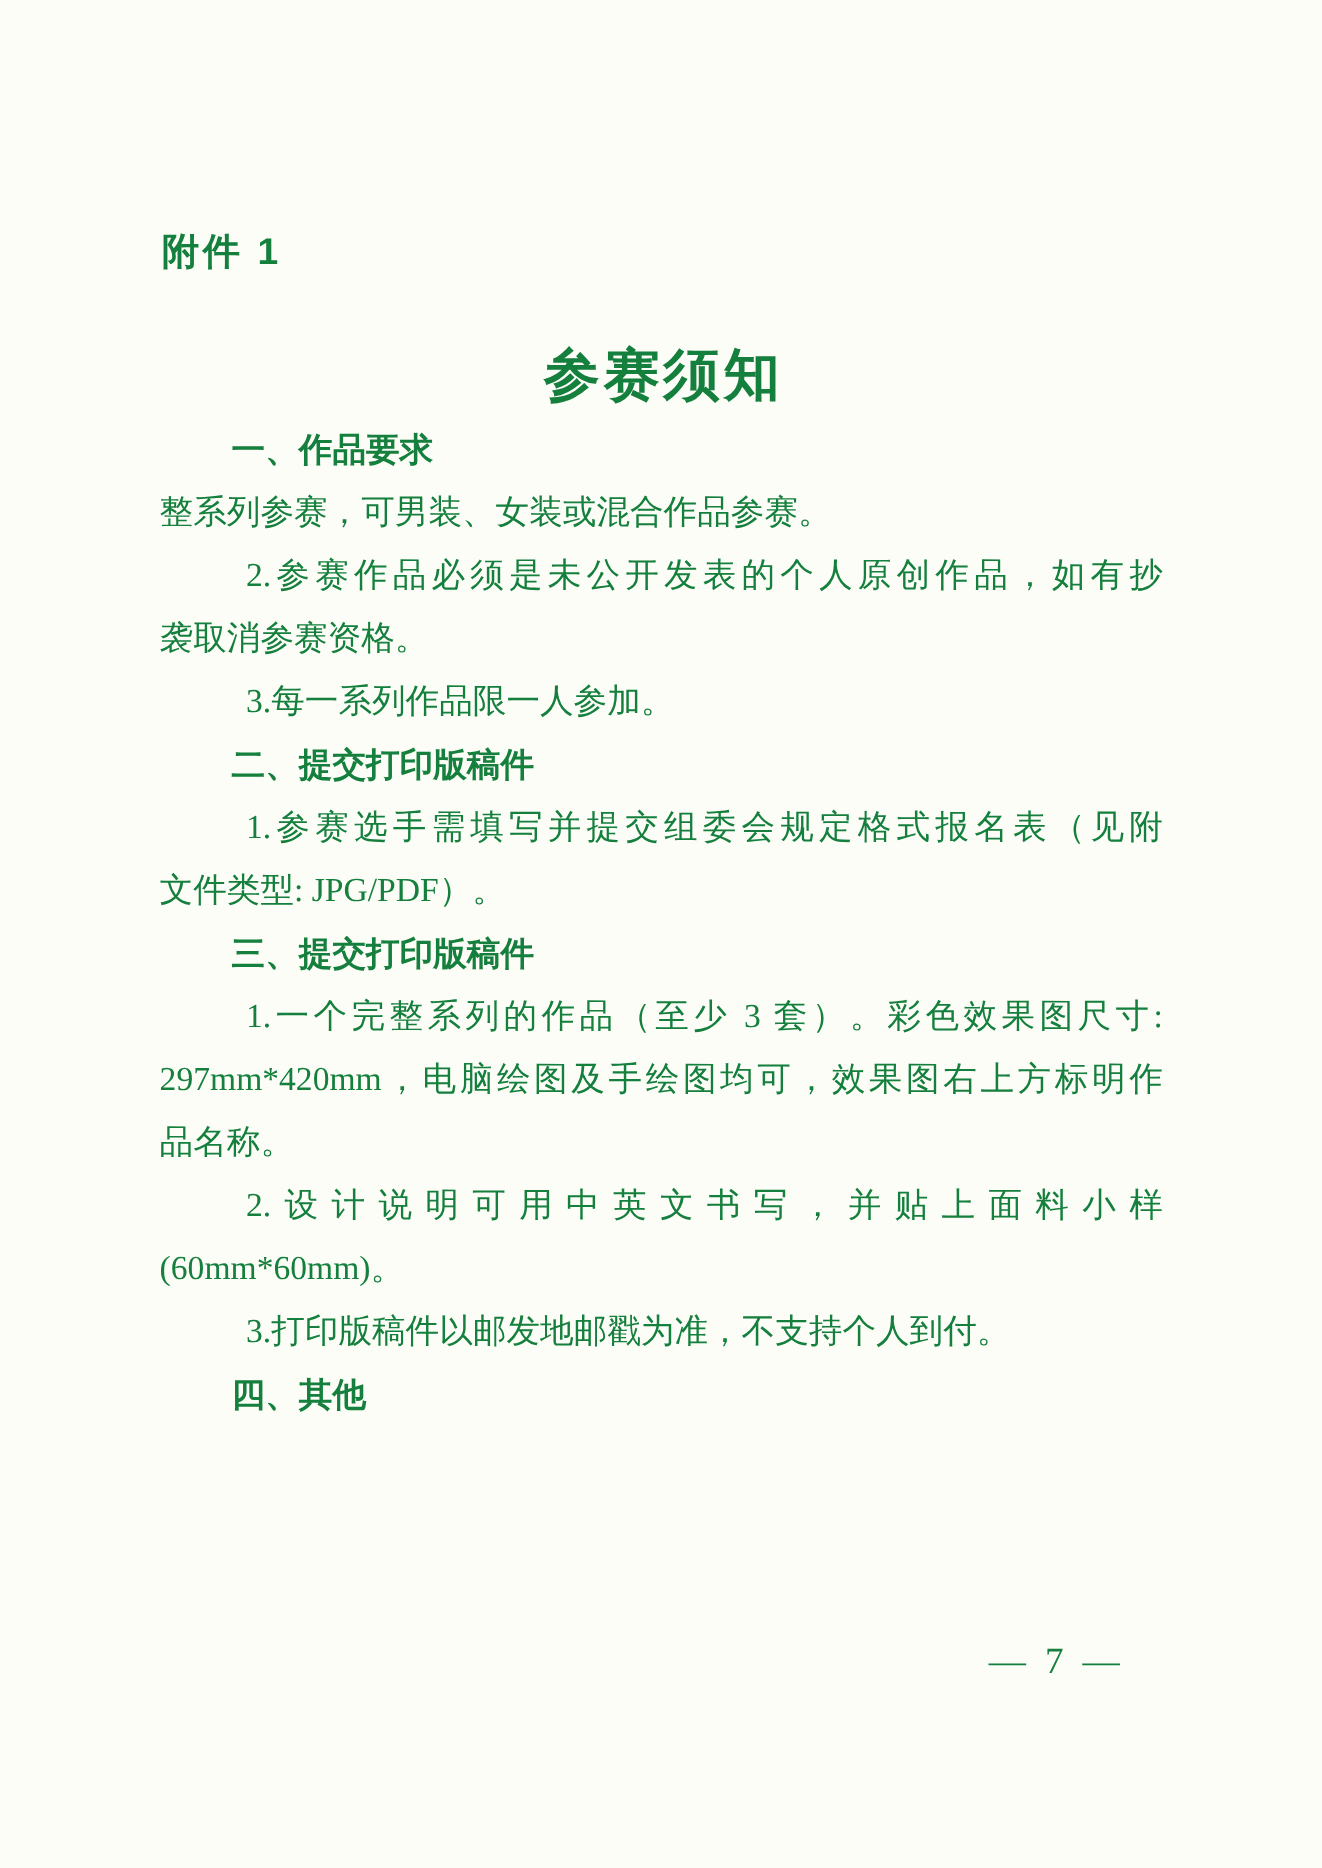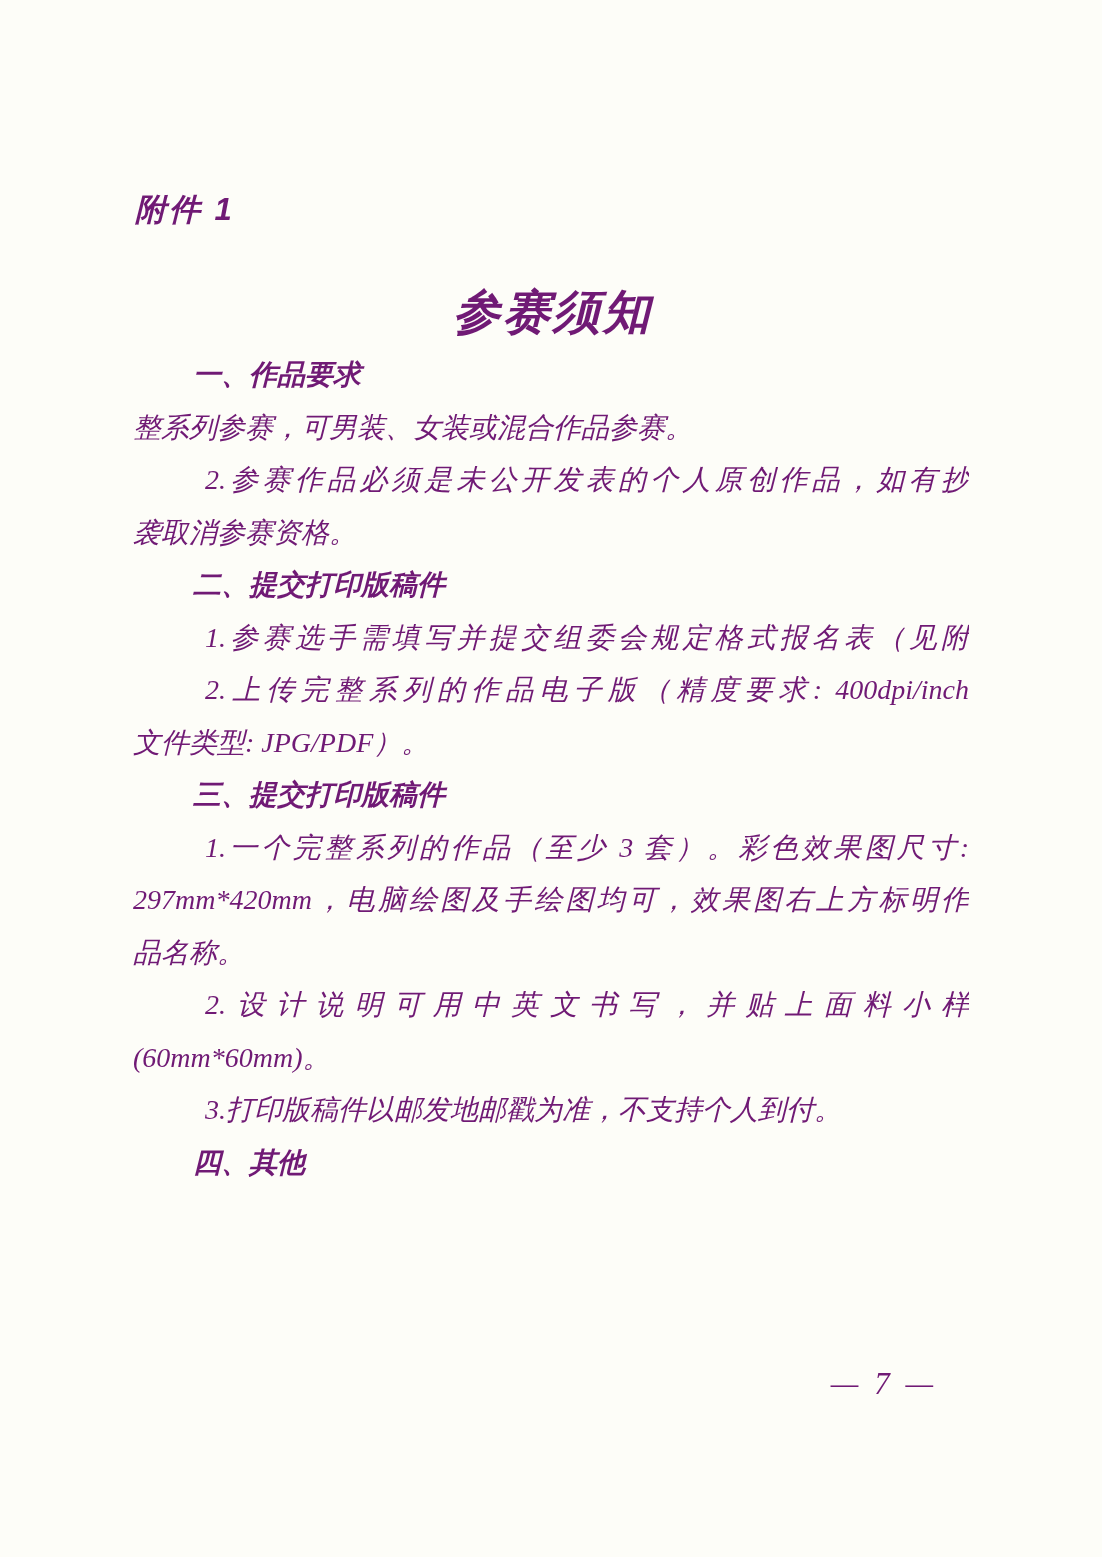--- a/index.html
+++ b/index.html
@@ -70,33 +70,33 @@
     top: 1366px;
     right: 165px;
     font-family: "Liberation Serif", serif;
     font-size: 31px;
     letter-spacing: 4px;
   }
 </style>
 </head>
 <body>
 
-<div class="page" style="background: rgb(253, 253, 248); color: #701a75; font-style: italic;">
+<div class="page" style="background: rgb(253, 253, 248); color: #15803d;">
   <div class="attachment">附件 1</div>
 
   <h1 class="title">参赛须知</h1>
 
   <div class="content">
       <div class="line heading indent">一、作品要求</div>
       <div class="line body">整系列参赛，可男装、女装或混合作品参赛。</div>
       <div class="line body indent full">2.参赛作品必须是未公开发表的个人原创作品，如有抄</div>
       <div class="line body">袭取消参赛资格。</div>
+      <div class="line body indent">3.每一系列作品限一人参加。</div>
       <div class="line heading indent">二、提交打印版稿件</div>
       <div class="line body indent full">1.参赛选手需填写并提交组委会规定格式报名表（见附</div>
-      <div class="line body indent full">2.上传完整系列的作品电子版（精度要求: 400dpi/inch</div>
       <div class="line body">文件类型: JPG/PDF）。</div>
       <div class="line heading indent">三、提交打印版稿件</div>
       <div class="line body indent full">1.一个完整系列的作品（至少 3 套）。彩色效果图尺寸:</div>
       <div class="line body full">297mm*420mm，电脑绘图及手绘图均可，效果图右上方标明作</div>
       <div class="line body">品名称。</div>
       <div class="line body indent full">2.设计说明可用中英文书写，并贴上面料小样</div>
       <div class="line body">(60mm*60mm)。</div>
       <div class="line body indent">3.打印版稿件以邮发地邮戳为准，不支持个人到付。</div>
       <div class="line heading indent">四、其他</div>
     </div>

